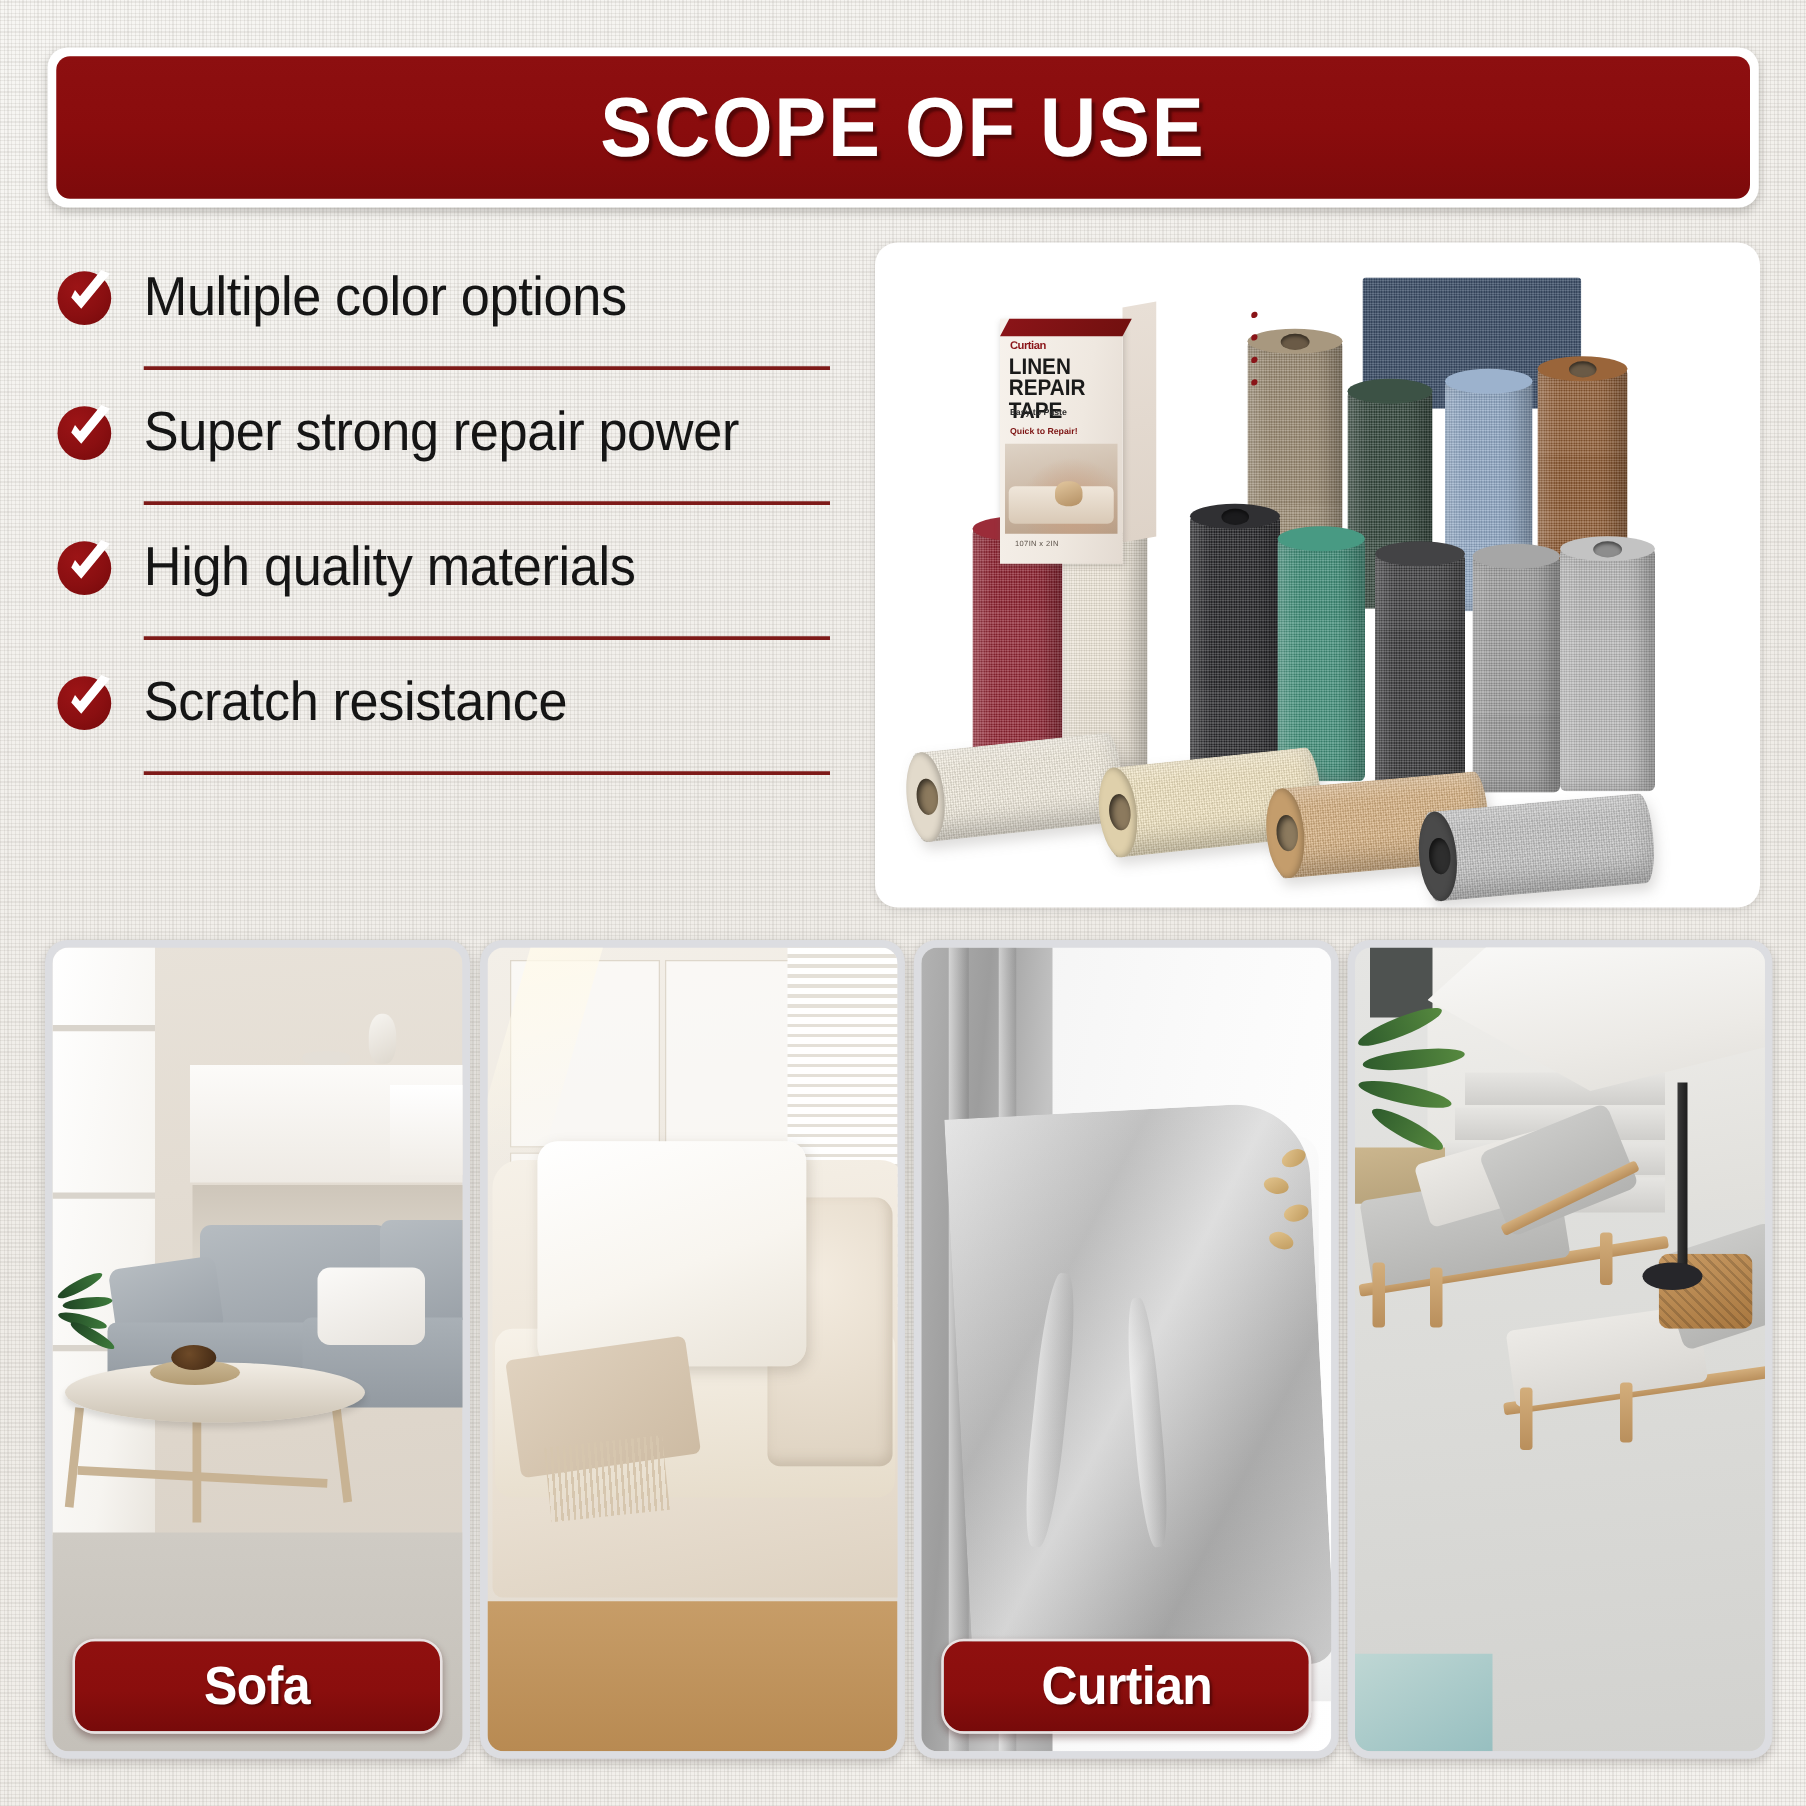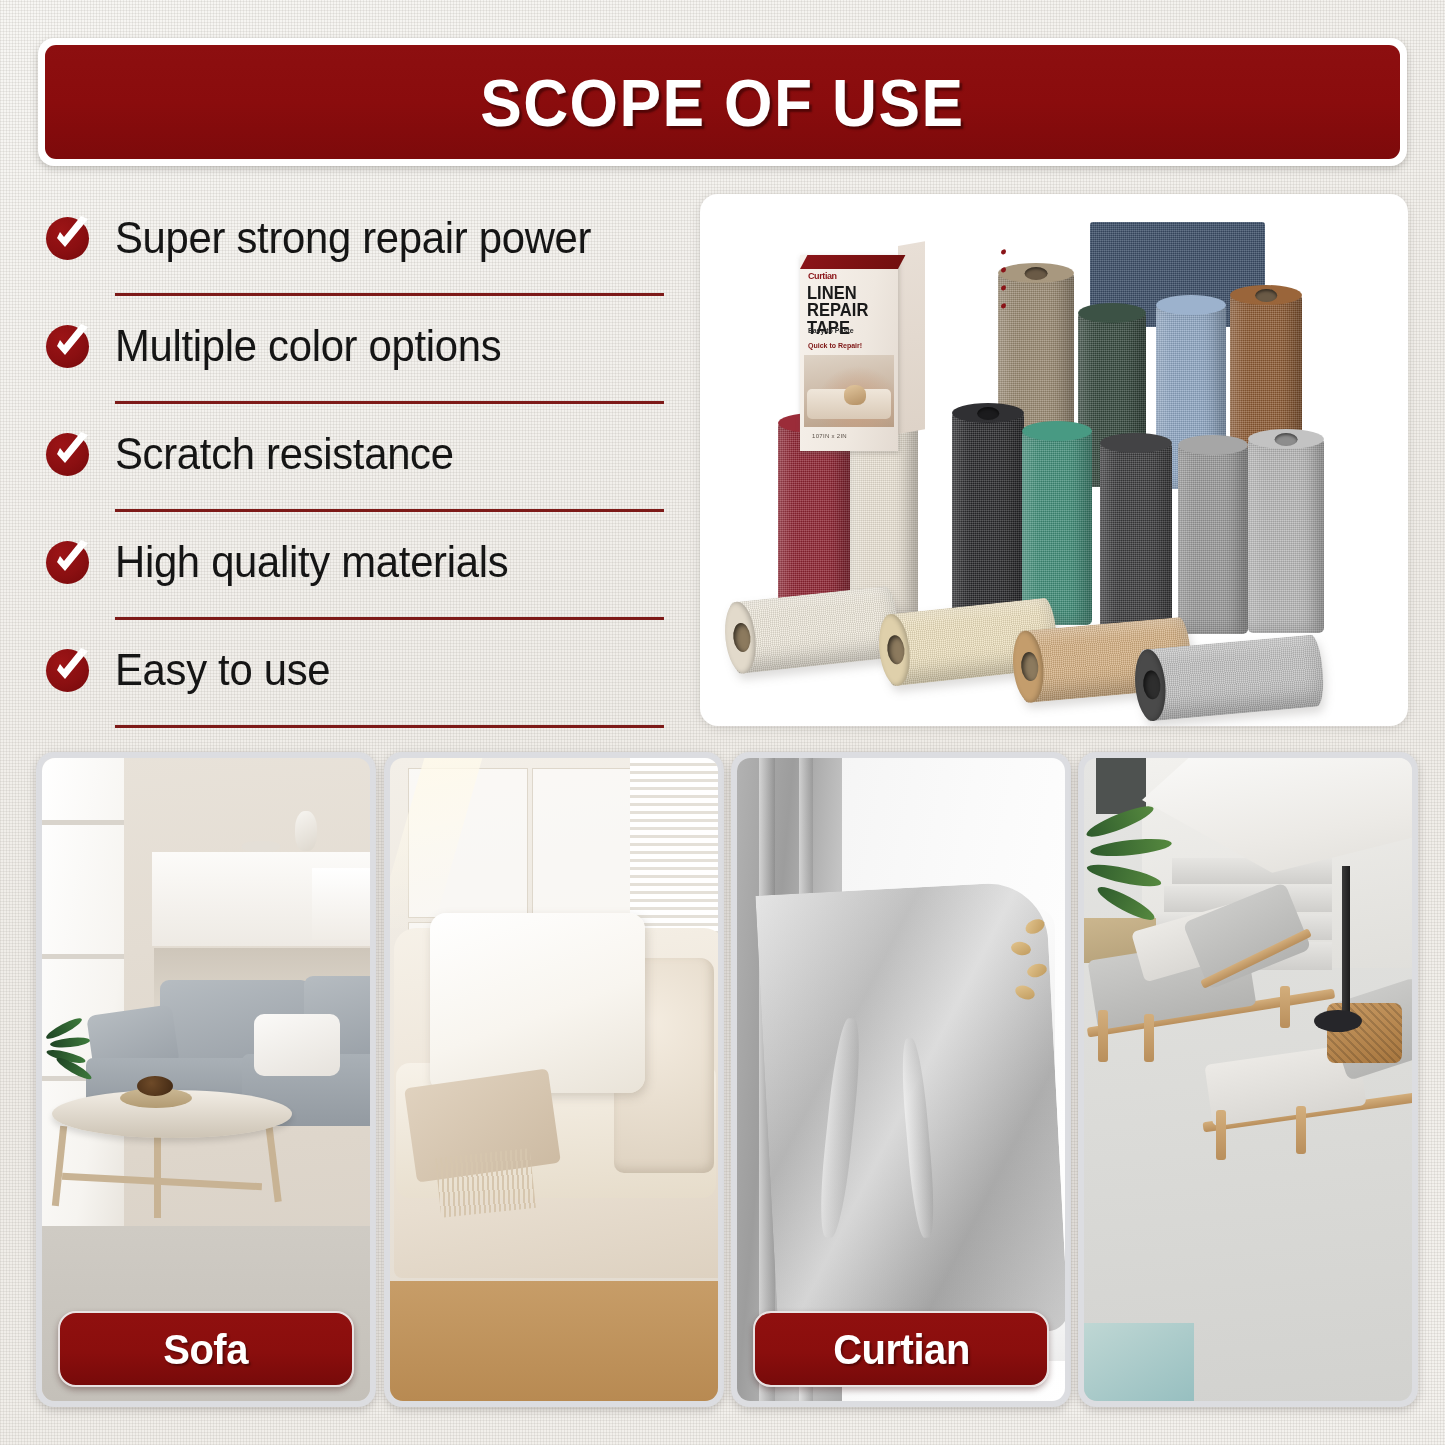--- a/index.html
+++ b/index.html
@@ -390,76 +390,64 @@
 <div id="feature-list">
 
   <div class="feature-row">
     <div class="feature-line">
       <div class="check-badge">
         <div class="disc"></div>
         <svg width="48" height="48" viewBox="0 0 48 48">
           <path d="M13 24 L21 33 L44 5 L37 2 L20 23 L16 18 Z" fill="#ffffff"></path>
         </svg>
       </div>
-      <div class="feature-label">Super strong repair power</div>
+      <div class="feature-label">Multiple color options</div>
     </div>
     <div class="feature-sep"></div>
   </div>
 
   <div class="feature-row">
     <div class="feature-line">
       <div class="check-badge">
         <div class="disc"></div>
         <svg width="48" height="48" viewBox="0 0 48 48">
           <path d="M13 24 L21 33 L44 5 L37 2 L20 23 L16 18 Z" fill="#ffffff"></path>
         </svg>
       </div>
-      <div class="feature-label">Multiple color options</div>
+      <div class="feature-label">Super strong repair power</div>
     </div>
     <div class="feature-sep"></div>
   </div>
 
   <div class="feature-row">
     <div class="feature-line">
       <div class="check-badge">
         <div class="disc"></div>
         <svg width="48" height="48" viewBox="0 0 48 48">
           <path d="M13 24 L21 33 L44 5 L37 2 L20 23 L16 18 Z" fill="#ffffff"></path>
         </svg>
       </div>
-      <div class="feature-label">Scratch resistance</div>
+      <div class="feature-label">High quality materials</div>
     </div>
     <div class="feature-sep"></div>
   </div>
 
   <div class="feature-row">
     <div class="feature-line">
       <div class="check-badge">
         <div class="disc"></div>
         <svg width="48" height="48" viewBox="0 0 48 48">
           <path d="M13 24 L21 33 L44 5 L37 2 L20 23 L16 18 Z" fill="#ffffff"></path>
         </svg>
       </div>
-      <div class="feature-label">High quality materials</div>
+      <div class="feature-label">Scratch resistance</div>
     </div>
     <div class="feature-sep"></div>
   </div>
 
-  <div class="feature-row">
-    <div class="feature-line">
-      <div class="check-badge">
-        <div class="disc"></div>
-        <svg width="48" height="48" viewBox="0 0 48 48">
-          <path d="M13 24 L21 33 L44 5 L37 2 L20 23 L16 18 Z" fill="#ffffff"></path>
-        </svg>
-      </div>
-      <div class="feature-label">Easy to use</div>
-    </div>
-    <div class="feature-sep"></div>
-  </div>
 
 </div>
 
 <div id="product-panel">
   <div id="product-scene">
 
     <div class="sheet" style="left:390px; top:28px; width:175px; height:105px; background-color:#3c4f69;"></div>
 
     <div class="roll" style="left:298px; top:78px; width:76px; height:195px; background-color:#9a8a72;">
       <div class="top-ellipse" style="background:#a8987f;"></div>

